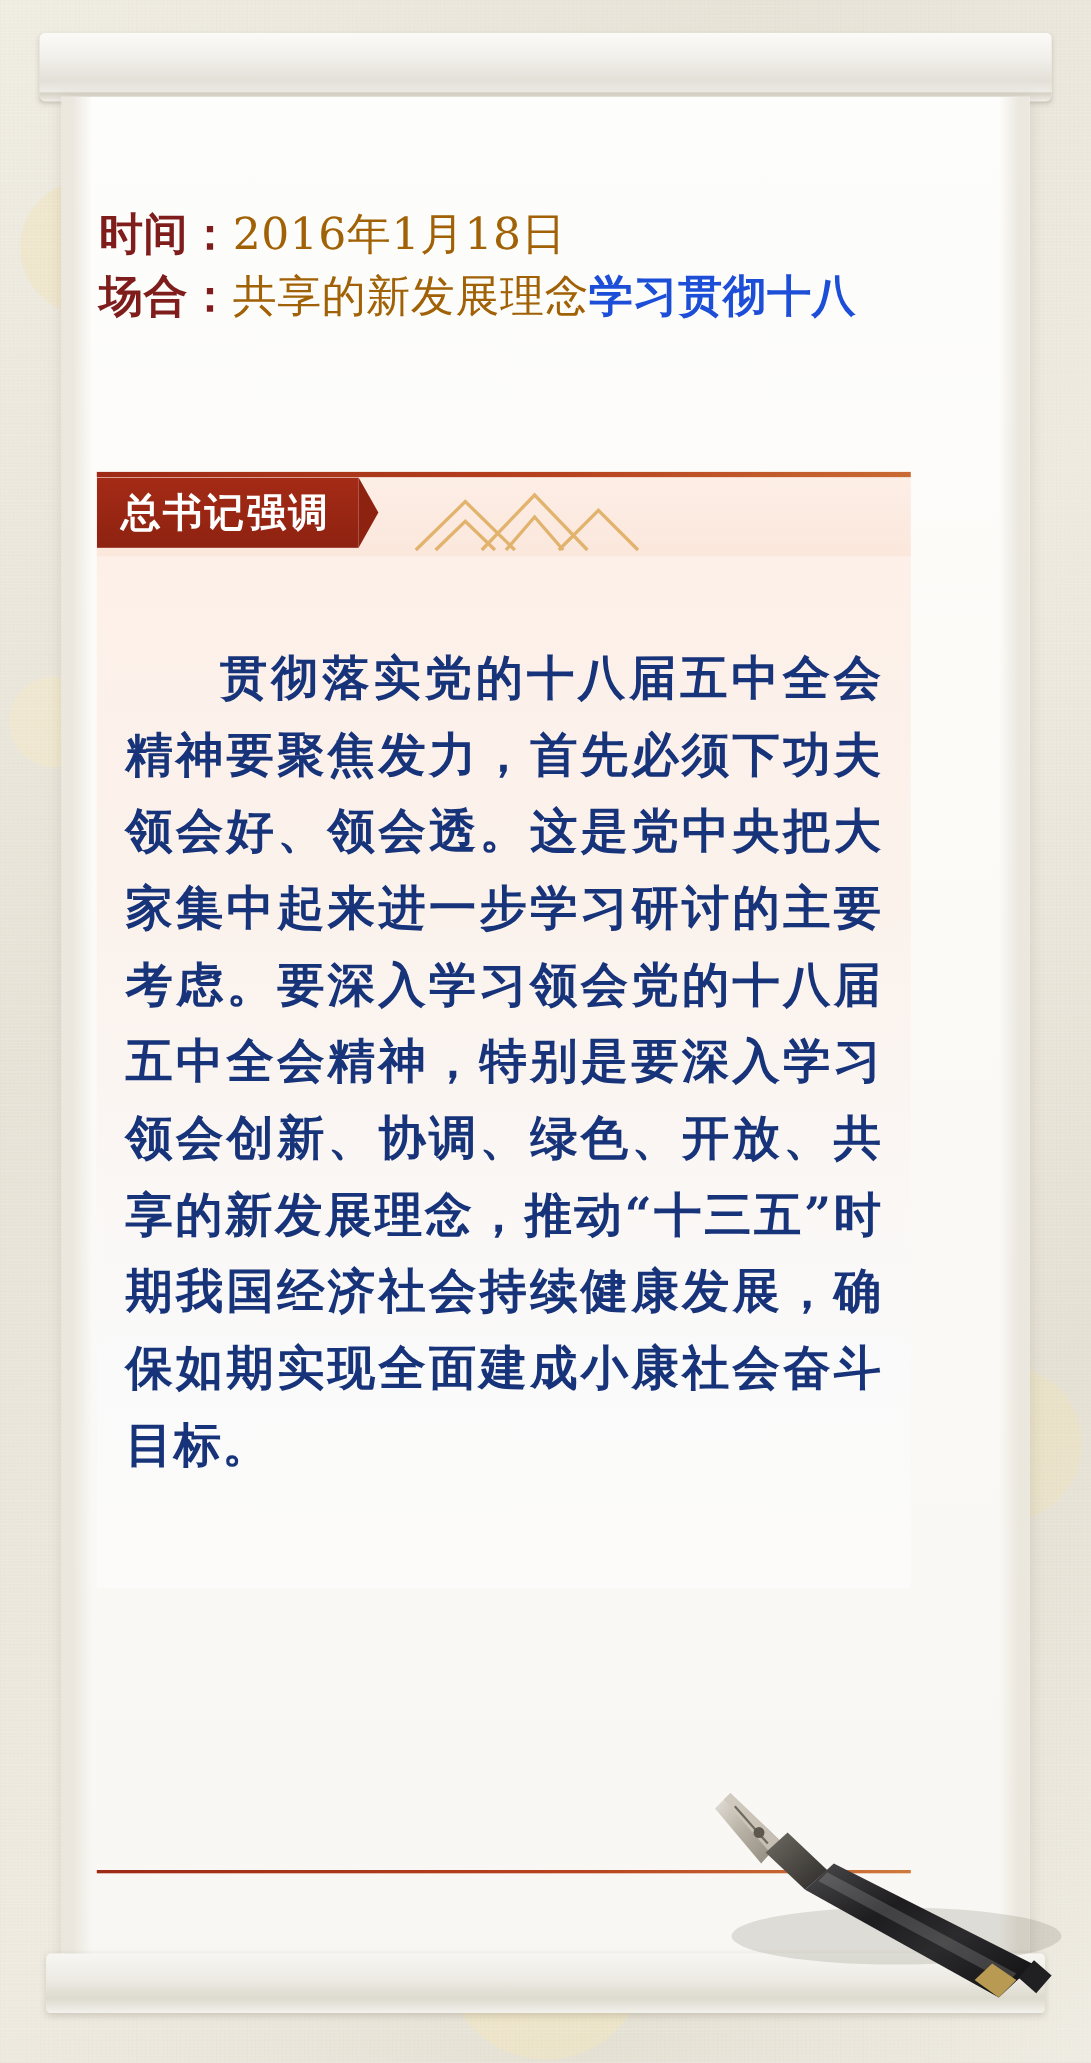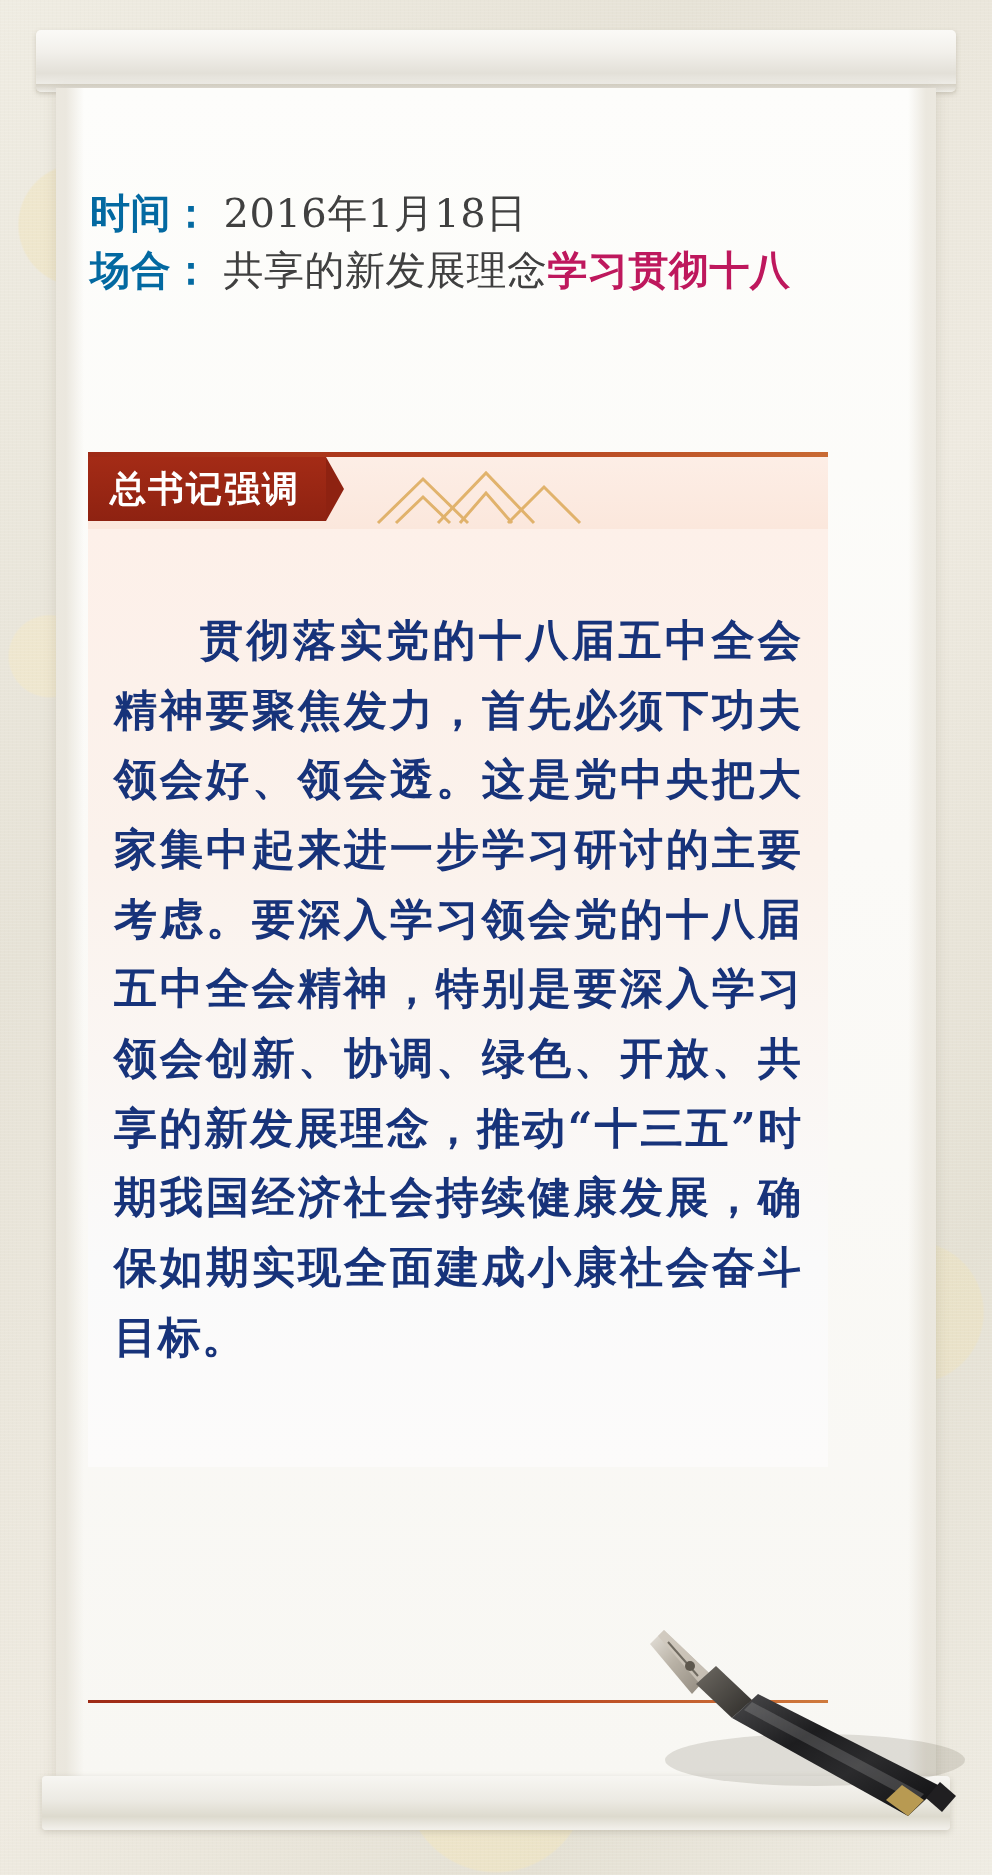--- a/index.html
+++ b/index.html
@@ -90,30 +90,30 @@
     left: 90px;
     top: 185px;
     width: 800px;
     line-height: 1.42;
     font-size: 40px;
     letter-spacing: .5px;
     color: #1a1a1a;
     font-family: "DejaVu Serif", "Liberation Serif", serif;
   }
   .meta-line { white-space: nowrap; }
-  .meta-label { color: #0369a1; font-weight: 700; }
-  .meta-value { color: #404040; margin-left: 12px; }
-  .meta-hl { color: #be185d; font-weight: 700; }
+  .meta-label { color: #7f1d1d; font-weight: 700; }
+  .meta-value { color: #a16207; }
+  .meta-hl { color: #1d4ed8; font-weight: 700; }
   .meta-line.line3 { margin-left: 0; }
 
   
   .card {
     position: absolute;
     left: 88px;
-    top: 452px;
+    top: 429px;
     width: 740px;
   }
   .card-topline {
     height: 5px;
     width: 100%;
     background: linear-gradient(90deg, #9e2a16 0%, #b5411f 55%, #c96a33 100%);
   }
   .card-head {
     position: relative;
     height: 72px;

